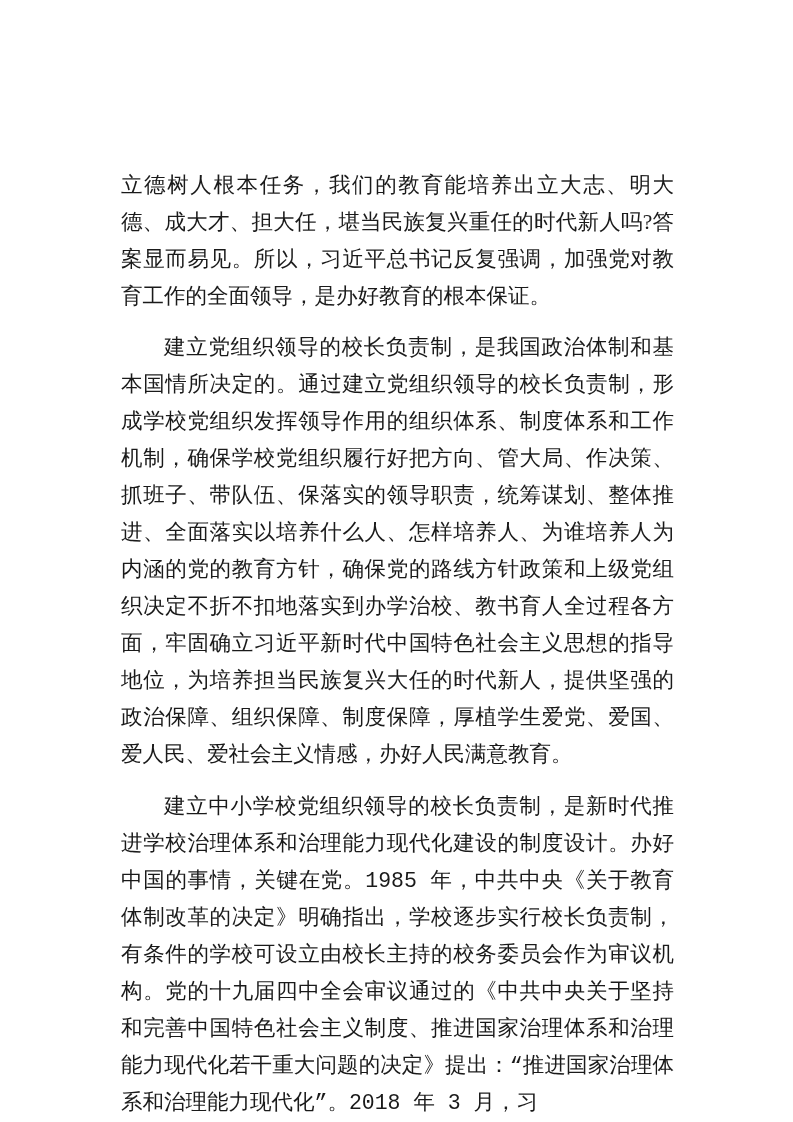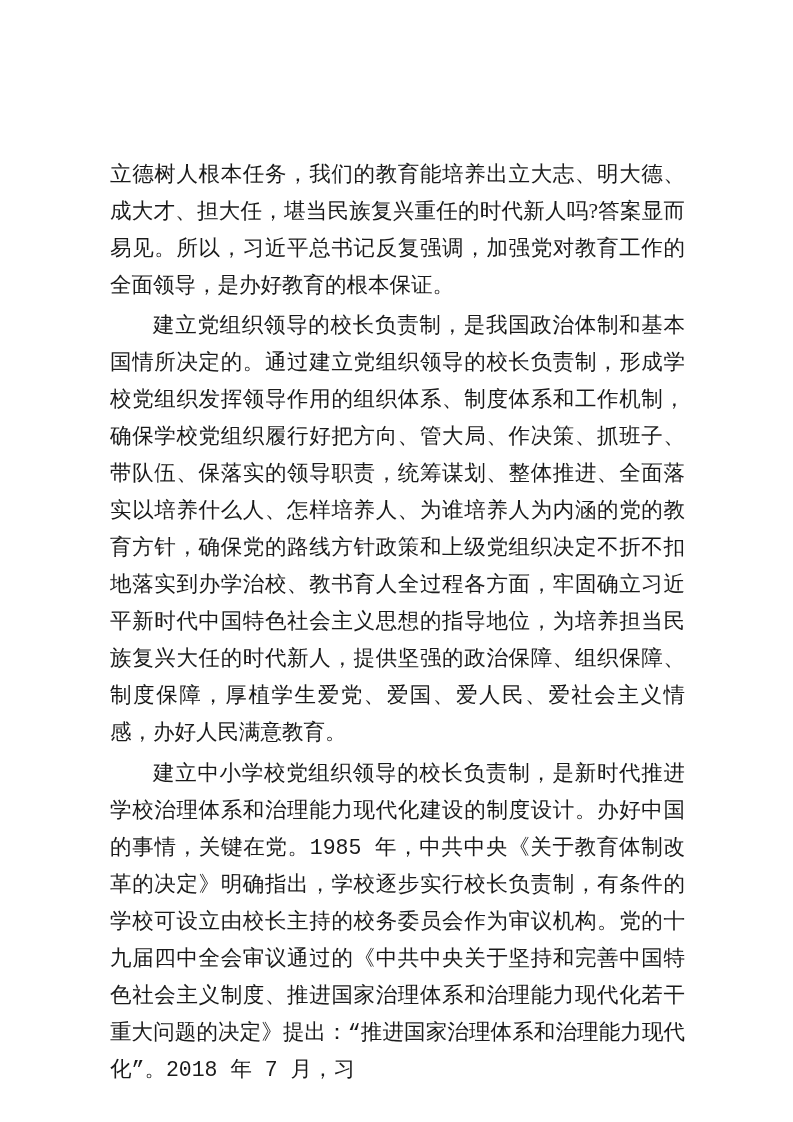--- a/index.html
+++ b/index.html
@@ -14,21 +14,21 @@
       overflow: hidden;
     }
     .page {
       box-sizing: border-box;
       width: 793px;
       height: 1122px;
       background: #ffffff;
       padding: 152px 104px 0 106px;
     }
     .doc-body p {
-      margin: 4px;
+      margin: 15px;
       padding: 0;
       font-family: "Liberation Serif", "DejaVu Serif", serif;
       font-size: 21.5px;
       line-height: 37px;
       color: #1a1a1a;
       text-align: justify;
       text-justify: inter-character;
       word-break: break-all;
     }
     .doc-body p.indent {
@@ -36,15 +36,15 @@
       font-family: Liberation Mono, monospace;
     }
   </style>
 </head>
 <body>
 
 <div class="page">
   <div class="doc-body">
     <p>立德树人根本任务，我们的教育能培养出立大志、明大德、成大才、担大任，堪当民族复兴重任的时代新人吗?答案显而易见。所以，习近平总书记反复强调，加强党对教育工作的全面领导，是办好教育的根本保证。</p>
     <p class="indent">建立党组织领导的校长负责制，是我国政治体制和基本国情所决定的。通过建立党组织领导的校长负责制，形成学校党组织发挥领导作用的组织体系、制度体系和工作机制，确保学校党组织履行好把方向、管大局、作决策、抓班子、带队伍、保落实的领导职责，统筹谋划、整体推进、全面落实以培养什么人、怎样培养人、为谁培养人为内涵的党的教育方针，确保党的路线方针政策和上级党组织决定不折不扣地落实到办学治校、教书育人全过程各方面，牢固确立习近平新时代中国特色社会主义思想的指导地位，为培养担当民族复兴大任的时代新人，提供坚强的政治保障、组织保障、制度保障，厚植学生爱党、爱国、爱人民、爱社会主义情感，办好人民满意教育。</p>
-    <p class="indent">建立中小学校党组织领导的校长负责制，是新时代推进学校治理体系和治理能力现代化建设的制度设计。办好中国的事情，关键在党。1985 年，中共中央《关于教育体制改革的决定》明确指出，学校逐步实行校长负责制，有条件的学校可设立由校长主持的校务委员会作为审议机构。党的十九届四中全会审议通过的《中共中央关于坚持和完善中国特色社会主义制度、推进国家治理体系和治理能力现代化若干重大问题的决定》提出：“推进国家治理体系和治理能力现代化”。2018 年 7 月，习</p>
+    <p class="indent">建立中小学校党组织领导的校长负责制，是新时代推进学校治理体系和治理能力现代化建设的制度设计。办好中国的事情，关键在党。1985 年，中共中央《关于教育体制改革的决定》明确指出，学校逐步实行校长负责制，有条件的学校可设立由校长主持的校务委员会作为审议机构。党的十九届四中全会审议通过的《中共中央关于坚持和完善中国特色社会主义制度、推进国家治理体系和治理能力现代化若干重大问题的决定》提出：“推进国家治理体系和治理能力现代化”。2018 年 3 月，习</p>
   </div>
 </div>
 
 </body></html>

